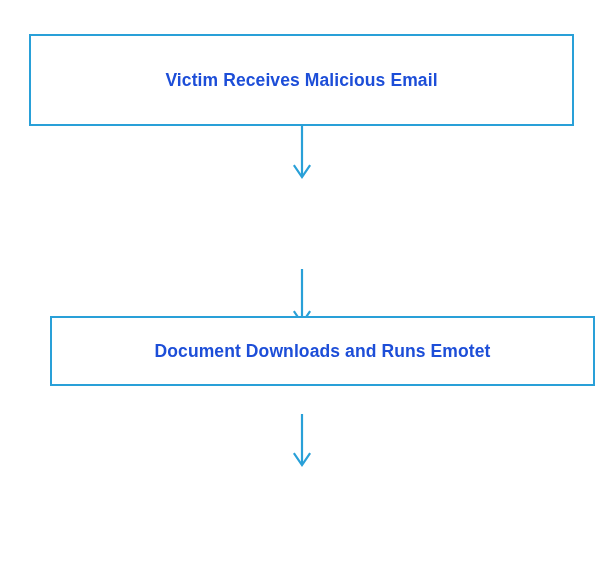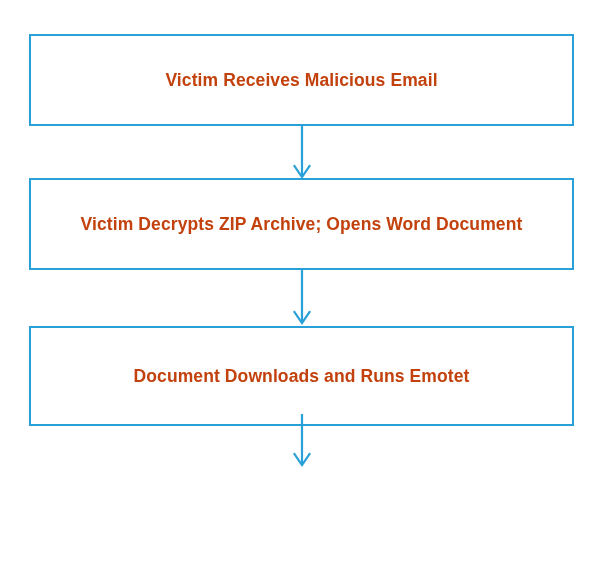--- a/index.html
+++ b/index.html
@@ -29,34 +29,34 @@
     box-sizing: border-box;
     border: 2px solid #29a0d8;
     background: #ffffff;
     display: flex;
     align-items: center;
     justify-content: center;
     text-align: center;
   }
 
   .flow-node-label {
-    color: #c2410c;
+    color: #1d4ed8;
     font-family: "Liberation Sans", sans-serif;
     font-weight: bold;
     font-size: 17.5px;
     line-height: 34px;
     letter-spacing: 0.1px;
     padding: 0 26px;
     max-width: 470px;
   }
 
   
   .node-1 { top: 34px;  height: 92px; }
   .node-2 { top: 178px; height: 92px; }
-  .node-3 { top: 326px; height: 100px; }
+  .node-3 { top: 316px; height: 70px; margin-left: 21px; }
   .node-4 { top: 466px; height: 92px; }
 
   .flow-connector {
     position: absolute;
     left: 288px;
     width: 28px;
     overflow: visible;
   }
   .connector-1 { top: 125px; height: 54px; }
   .connector-2 { top: 269px; height: 56px; }
@@ -77,23 +77,20 @@
     <span class="flow-node-label">Victim Receives Malicious Email</span>
   </div>
 
   <div class="flow-connector connector-1">
     <svg viewBox="0 0 28 54" preserveAspectRatio="none" aria-hidden="true">
       <line x1="14" y1="0" x2="14" y2="50" stroke="#29a0d8" stroke-width="2.2"></line>
       <polyline points="6.5,41 14,52 21.5,41" fill="none" stroke="#29a0d8" stroke-width="2.2" stroke-linecap="square"></polyline>
     </svg>
   </div>
 
-  <div class="flow-node node-2">
-    <span class="flow-node-label">Victim Decrypts ZIP Archive; Opens Word Document</span>
-  </div>
 
   <div class="flow-connector connector-2">
     <svg viewBox="0 0 28 56" preserveAspectRatio="none" aria-hidden="true">
       <line x1="14" y1="0" x2="14" y2="52" stroke="#29a0d8" stroke-width="2.2"></line>
       <polyline points="6.5,43 14,54 21.5,43" fill="none" stroke="#29a0d8" stroke-width="2.2" stroke-linecap="square"></polyline>
     </svg>
   </div>
 
   <div class="flow-node node-3">
     <span class="flow-node-label">Document Downloads and Runs Emotet</span>

